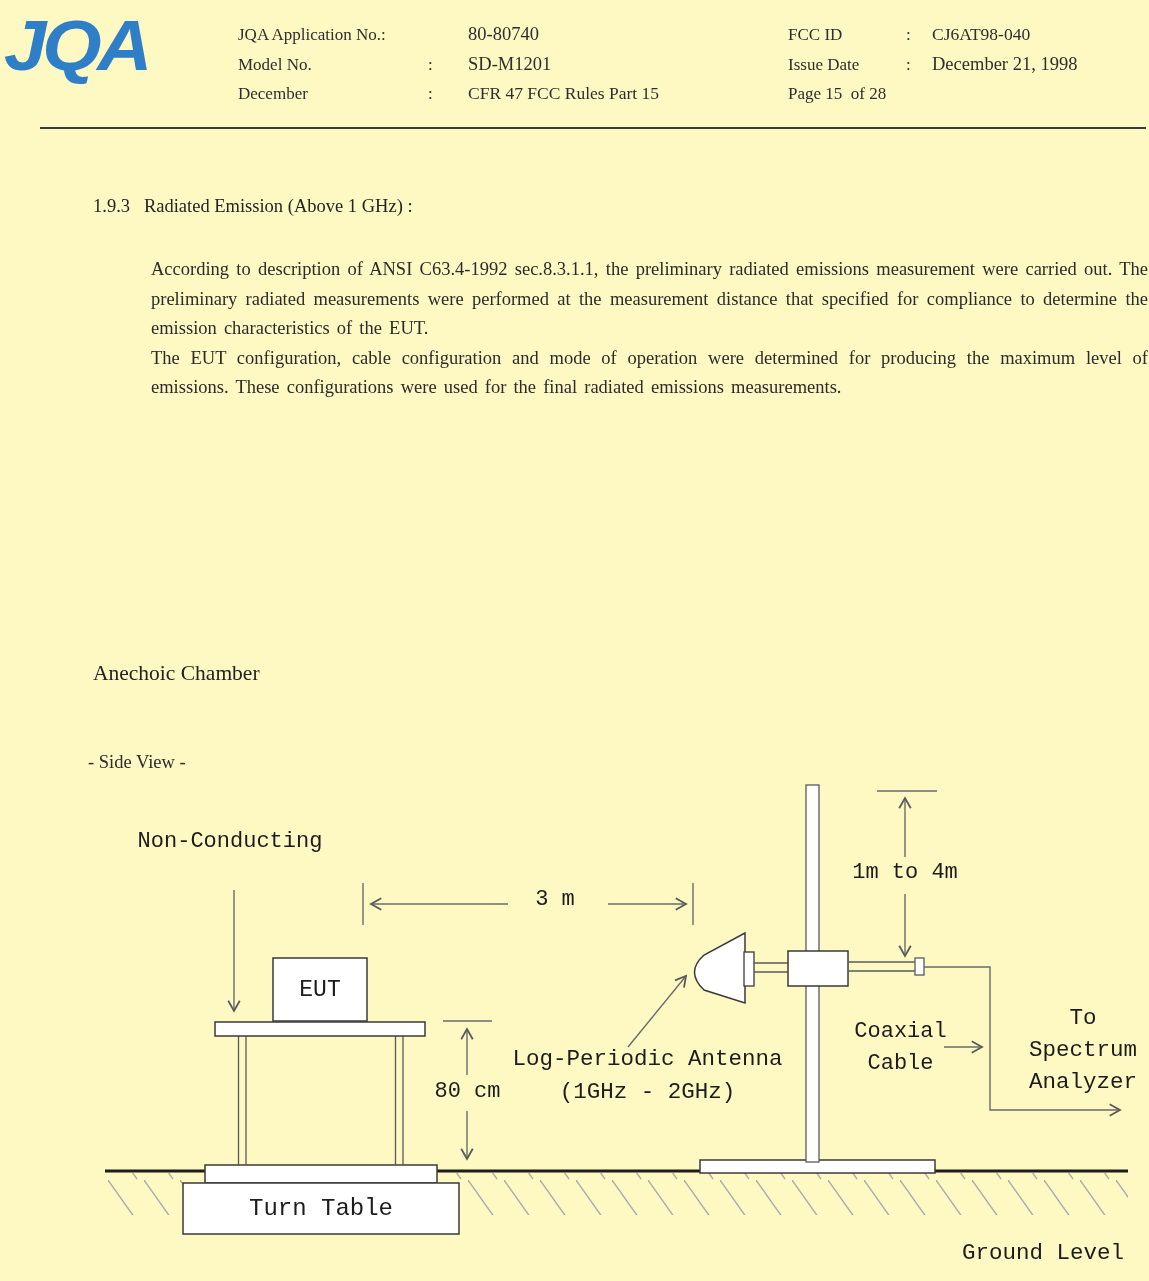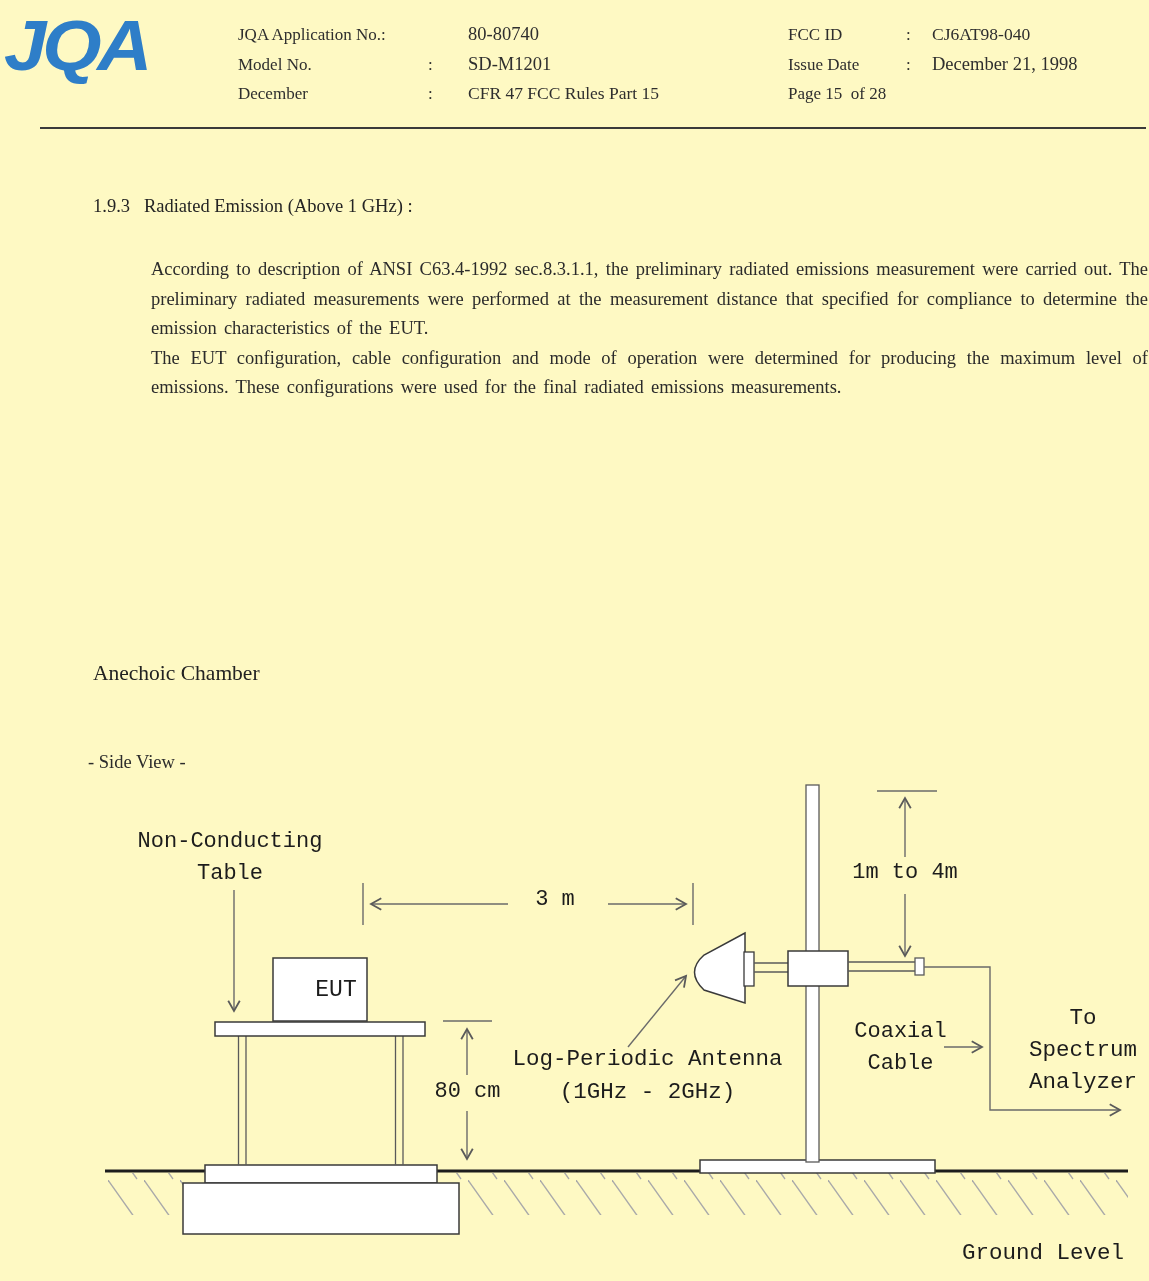--- a/index.html
+++ b/index.html
@@ -41,21 +41,21 @@
   
   .diagram{position:absolute;left:0;top:760px;width:1149px;height:521px;}
   .diagram svg{position:absolute;left:0;top:0;}
   .dlabel{
     position:absolute;
     font-family:"Liberation Mono", monospace;
     color:#1c1c1c;text-align:center;white-space:nowrap;
   }
   .lab-table{left:115px;top:66px;width:230px;font-size:22px;line-height:32px;}
   .lab-3m{left:500px;top:127px;width:110px;font-size:22px;}
-  .lab-eut{left:273px;top:198px;width:94px;height:63px;display:flex;align-items:center;justify-content:center;font-size:23px;padding-left:16px;}
+  .lab-eut{left:273px;top:198px;width:94px;height:63px;display:flex;align-items:center;justify-content:center;font-size:23px;}
   .lab-80cm{left:420px;top:319px;width:95px;font-size:22px;}
   .lab-turntable{left:183px;top:423px;width:276px;height:51px;display:flex;align-items:center;justify-content:center;font-size:24px;}
   .lab-lp{left:495px;top:283px;width:305px;font-size:22.5px;line-height:33px;}
   .lab-mast{left:840px;top:100px;width:130px;font-size:22px;}
   .lab-coax{left:843px;top:256px;width:115px;font-size:22px;line-height:32px;}
   .lab-dest{left:1018px;top:242px;width:130px;font-size:22.5px;line-height:32px;}
   .lab-ground{left:938px;top:480px;width:210px;font-size:22.5px;}
 </style>
 </head>
 <body>
@@ -163,25 +163,25 @@
       <line x1="467" y1="315" x2="467" y2="269" stroke="#6a6a6a" stroke-width="1.4" marker-end="url(#arw)"></line>
       <line x1="467" y1="351" x2="467" y2="399" stroke="#6a6a6a" stroke-width="1.4" marker-end="url(#arw)"></line>
 
       <line x1="877" y1="31" x2="937" y2="31" stroke="#6a6a6a" stroke-width="1.4"></line>
       <line x1="905" y1="97" x2="905" y2="38" stroke="#6a6a6a" stroke-width="1.4" marker-end="url(#arw)"></line>
       <line x1="905" y1="134" x2="905" y2="196" stroke="#6a6a6a" stroke-width="1.4" marker-end="url(#arw)"></line>
     </svg>
 
     <div class="dlabel lab-table">
       <div>Non-Conducting</div>
-      <div>Table</div>
     </div>
     <div class="dlabel lab-3m">3 m</div>
     <div class="dlabel lab-eut">EUT</div>
     <div class="dlabel lab-80cm">80 cm</div>
+    <div class="dlabel lab-turntable">Turn Table</div>
     <div class="dlabel lab-lp">
       <div>Log-Periodic Antenna</div>
       <div>(1GHz - 2GHz)</div>
     </div>
     <div class="dlabel lab-mast">1m to 4m</div>
     <div class="dlabel lab-coax">
       <div>Coaxial</div>
       <div>Cable</div>
     </div>
     <div class="dlabel lab-dest">

